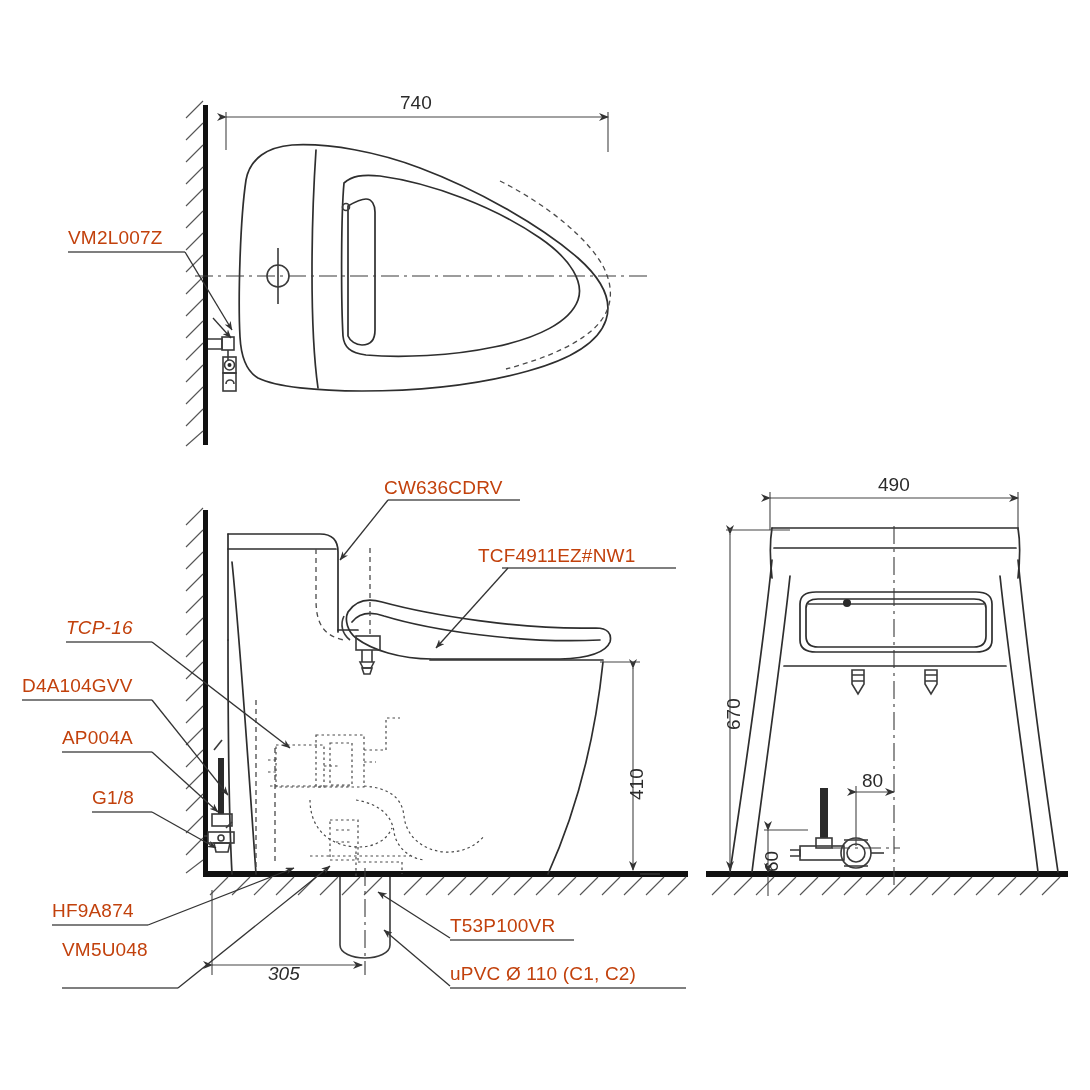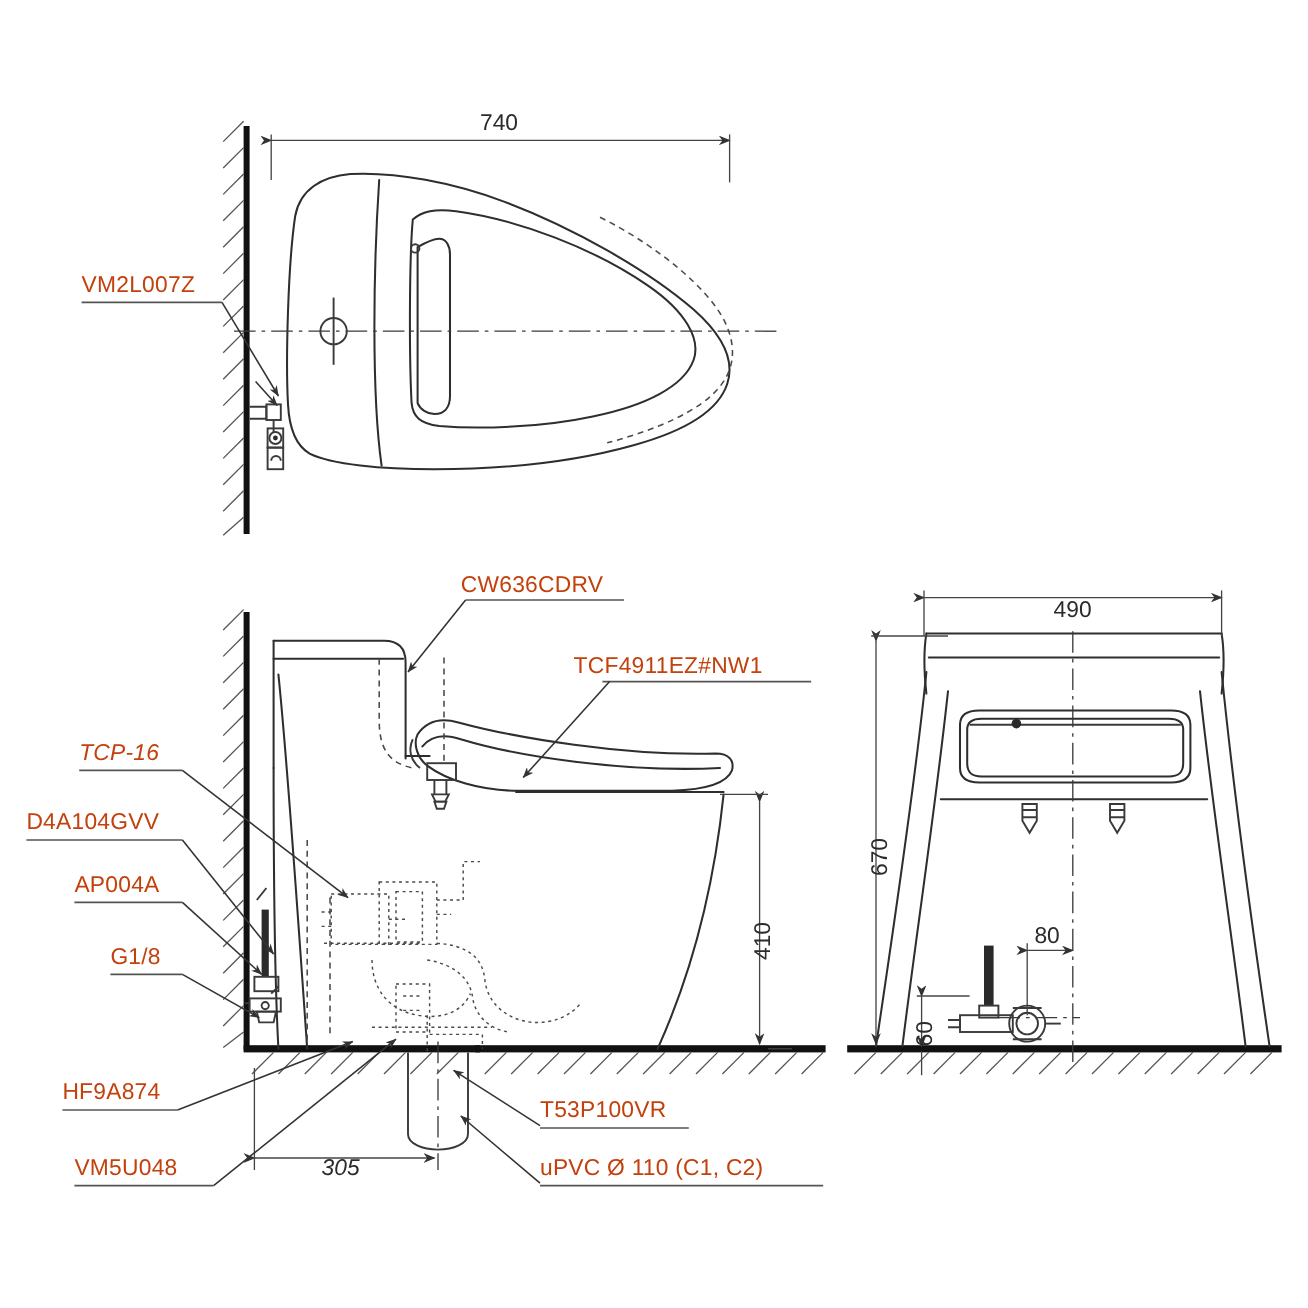--- a/index.html
+++ b/index.html
@@ -444,31 +444,31 @@
   <div class="lbl" style="left:66px; top:618px;font-style:italic;">TCP-16</div>
 
   <div class="lbl" style="left:22px; top:676px;">D4A104GVV</div>
 
   <div class="lbl" style="left:62px; top:728px;">AP004A</div>
 
   <div class="lbl" style="left:92px; top:788px;">G1/8</div>
 
   <div class="lbl" style="left:52px; top:901px;">HF9A874</div>
 
-  <div class="lbl" style="left:62px; top:964px;text-align:right;">VM5U048</div>
+  <div class="lbl" style="left:62px; top:940px;text-align:right;">VM5U048</div>
 
   <div class="lbl" style="left:450px; top:916px;">T53P100VR</div>
 
   <div class="lbl" style="left:450px; top:964px;text-align:right;">uPVC Ø 110 (C1, C2)</div>
 
   <div class="dim rot90" style="left:627px; top:800px;">410</div>
 
   <div class="dim" style="left:268px; top:964px;font-style:italic;">305</div>
 
-  <div class="dim" style="left:878px; top:475px;margin-top:24px;">490</div>
+  <div class="dim" style="left:878px; top:475px;">490</div>
 
   <div class="dim rot90" style="left:724px; top:730px;">670</div>
 
   <div class="dim" style="left:862px; top:771px;">80</div>
 
   <div class="dim rot90" style="left:762px; top:872px;">60</div>
 
 </div>
 
 </body></html>

